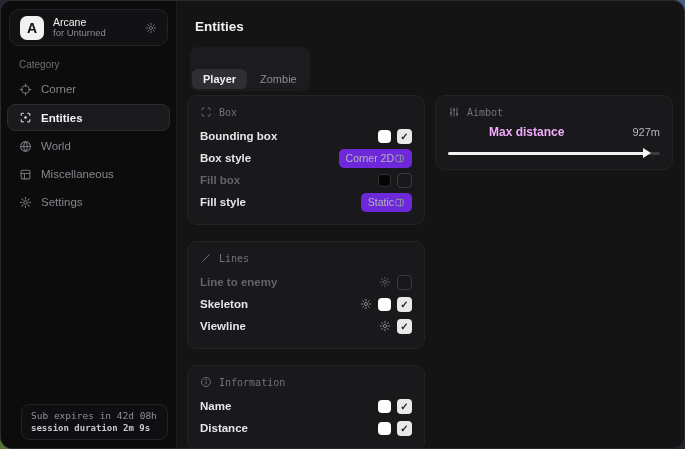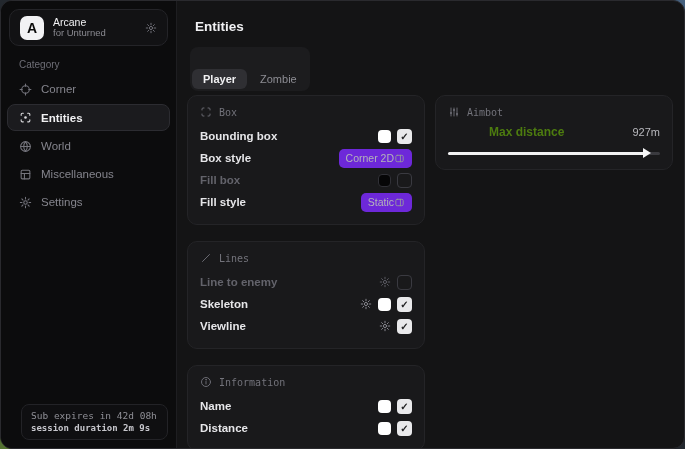--- a/index.html
+++ b/index.html
@@ -73,21 +73,21 @@
   .gear-btn { display:flex; color:#85858d; cursor:pointer; }
   .row.dim .gear-btn { color:#5a5a62; }
 
   .dropdown { height:19px; display:flex; align-items:center; background:#6d28d9;
     border-radius:5px; padding:0 7px; cursor:pointer; }
   .dropdown-label { font-size:10.5px; color:#b4b4ba; }
   .dropdown .dicon { display:flex; color:#97979e; }
 
   
   .gen-row { display:flex; align-items:center; justify-content:space-between; margin-top:3px; }
-  .gen-label { font-size:12px; font-weight:bold; color:#4d7c0f;padding-left:41px; }
+  .gen-label { font-size:12px; font-weight:bold; color:#f0abfc;padding-left:41px; }
   .gen-value { font-size:11px; color:#b9b9be; }
   .slider { position:relative; margin-top:9px; height:10px; cursor:pointer; }
   .slider-track { position:absolute; left:0; right:0; top:3.5px; height:3px; background:#3a3a3f; border-radius:2px; }
   .slider-fill { position:absolute; left:0; top:3.5px; height:3px; background:#f2f2f3; border-radius:2px; }
   .slider-fill::after { content:""; position:absolute; right:-6px; top:-3.5px; width:0; height:0;
     border-left:8px solid #f6f6f7; border-top:5px solid transparent; border-bottom:5px solid transparent; }
 
   svg { display:block; }
 </style>
 </head>

